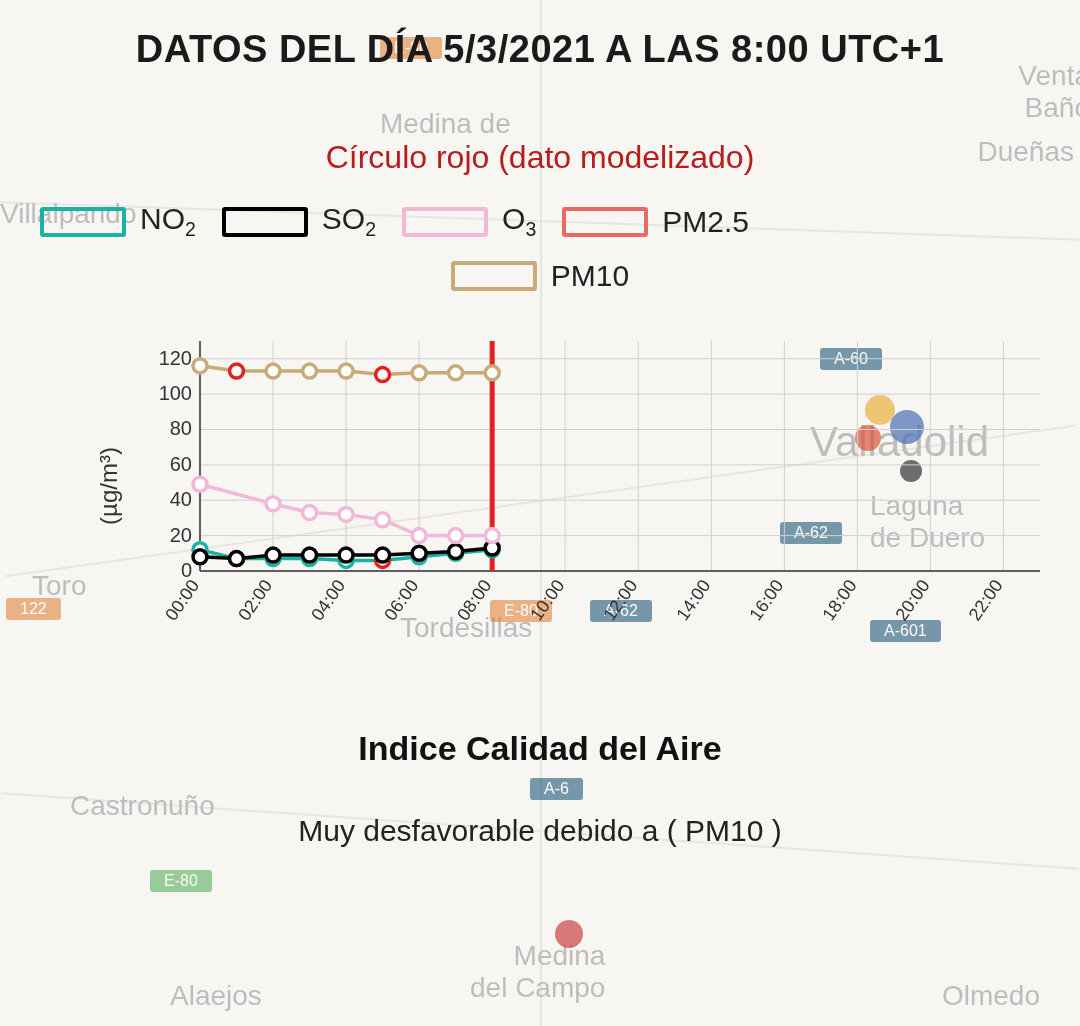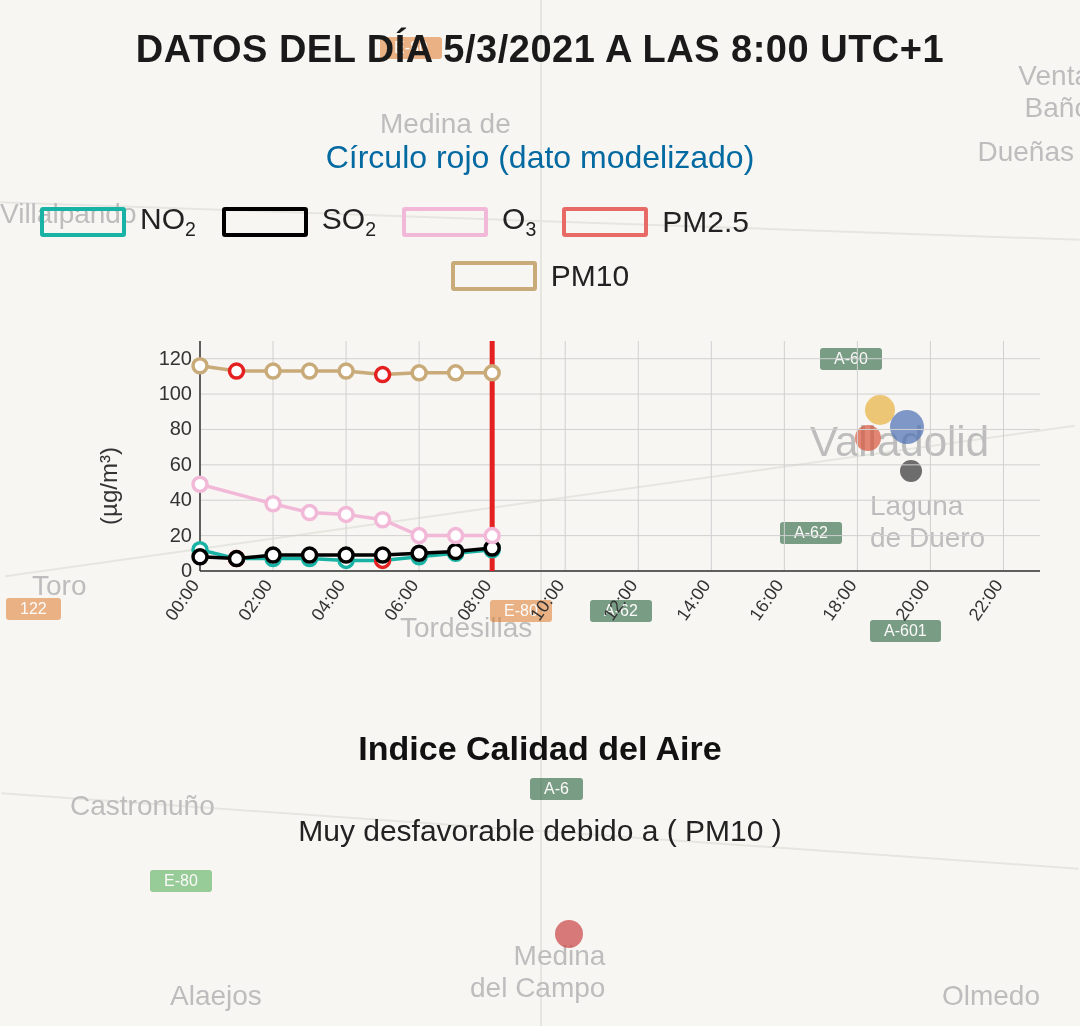--- a/index.html
+++ b/index.html
@@ -2,26 +2,26 @@
 <html><head>
 <meta charset="utf-8">
 <style>
   html,body{margin:0;padding:0;width:1080px;height:1026px;font-family:Arial,Helvetica,sans-serif;background:#fff;overflow:hidden;}
   
   .mapbg{position:absolute;inset:0;background:#f7f6f3;}
   .mapbg .place{position:absolute;color:#bdbdbd;font-size:28px;white-space:nowrap;}
   .mapbg .road{position:absolute;height:2px;background:#e6e6e0;}
   .mapbg .roadtag{position:absolute;font-size:16px;color:#fff;padding:2px 14px;border-radius:3px;opacity:.55}
   .mapbg .rt-orange{background:#e07a2a;}
-  .mapbg .rt-blue{background:#14532d;}
+  .mapbg .rt-blue{background:#0c4a6e;}
   .mapbg .rt-green{background:#4aa84e;}
   .mapbg .dot{position:absolute;border-radius:50%;opacity:.7}
   .content{position:relative;z-index:2;padding:28px 40px 0 40px;}
   h1.title{font-size:38px;font-weight:700;text-align:center;margin:0 0 68px 0;letter-spacing:.5px;color:#1a1a1a}
-  .subtitle{font-size:32px;text-align:center;margin:0 0 26px 0;color:#0369a1;font-weight:400}
+  .subtitle{font-size:32px;text-align:center;margin:0 0 26px 0;color:#b91c1c;font-weight:400}
   .legend{display:flex;flex-wrap:wrap;justify-content:flex-start;gap:18px 26px;font-size:30px;color:#222;margin-bottom:38px}
   .legend .item{display:flex;align-items:center;gap:14px}
   .legend .swatch{width:86px;height:30px;border:4px solid;border-radius:3px;box-sizing:border-box}
   .legend sub{font-size:.65em;vertical-align:sub}
   .chartwrap{position:relative;width:900px;height:310px;margin:0 auto 0 110px}
   .ylabel{position:absolute;left:-80px;top:50%;transform:translateY(-50%) rotate(-90deg);font-size:24px;color:#333}
   svg.chart{display:block}
   .footer{text-align:center;margin-top:88px}
   .footer .h{font-size:34px;font-weight:700;margin-bottom:46px;color:#111}
   .footer .s{font-size:30px;color:#222}

